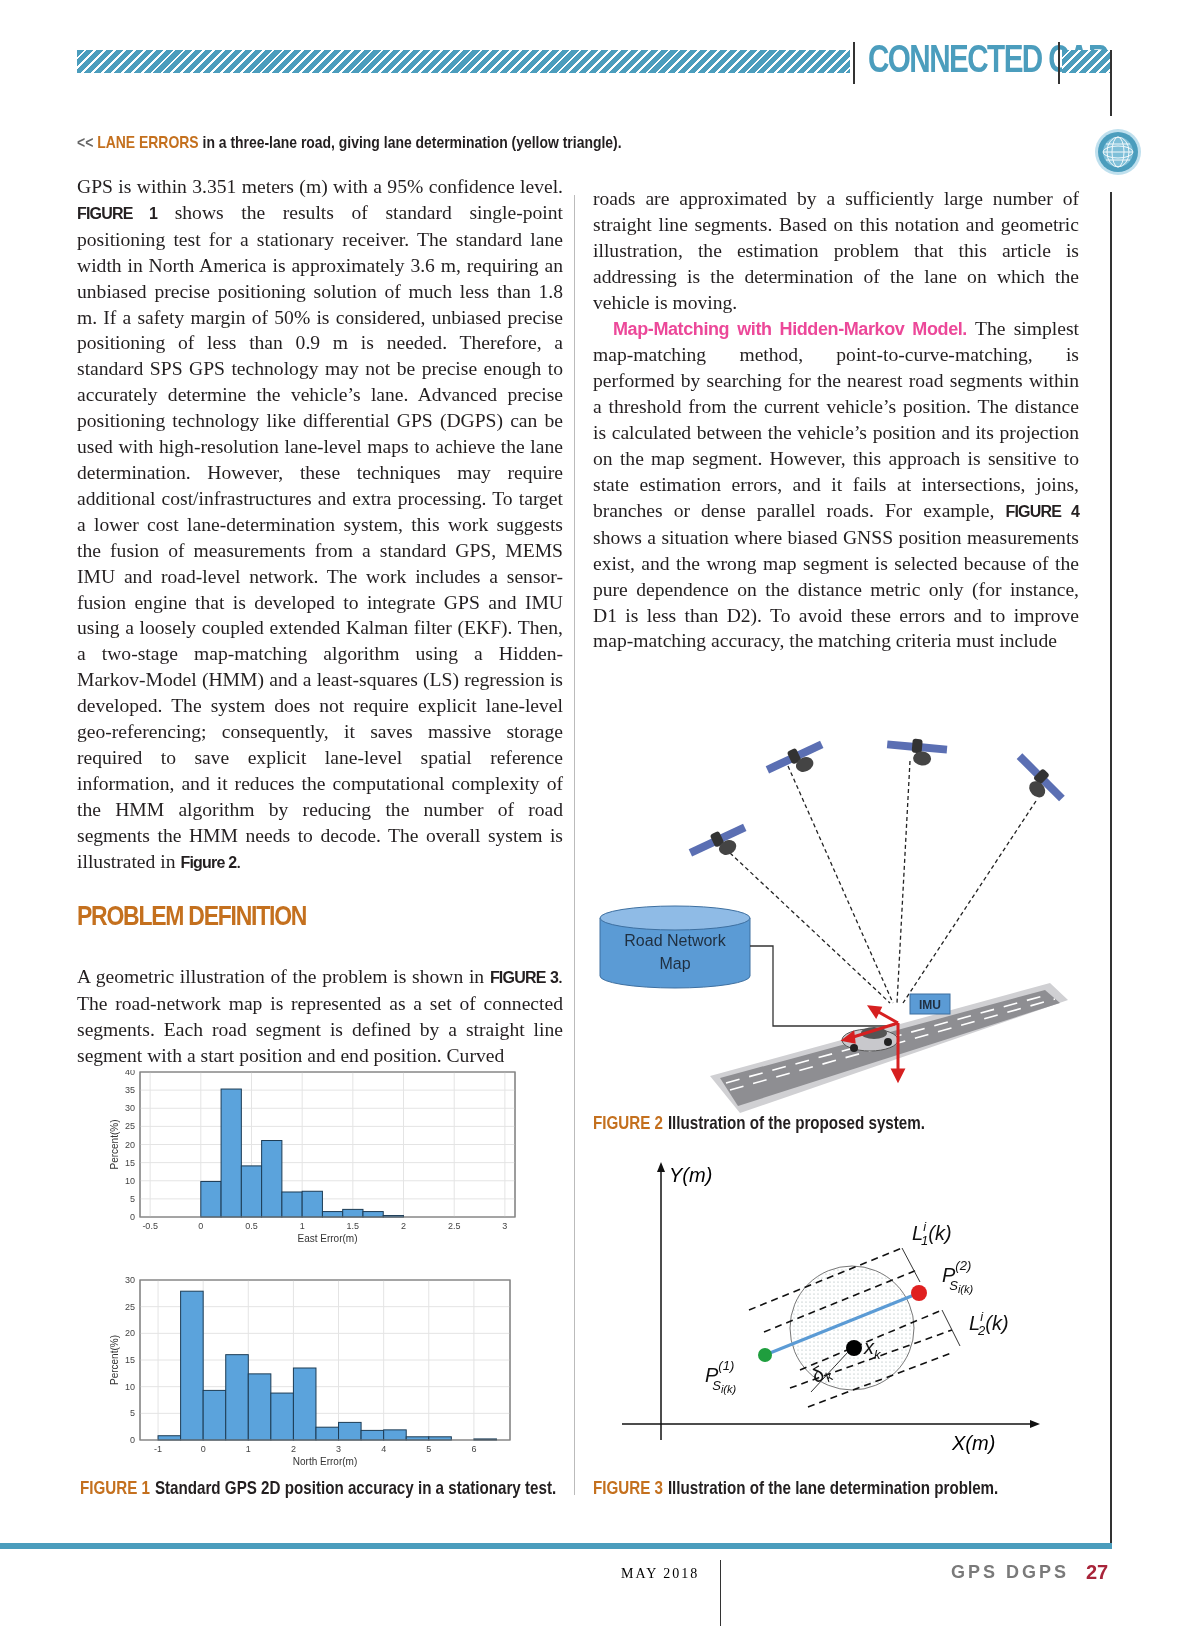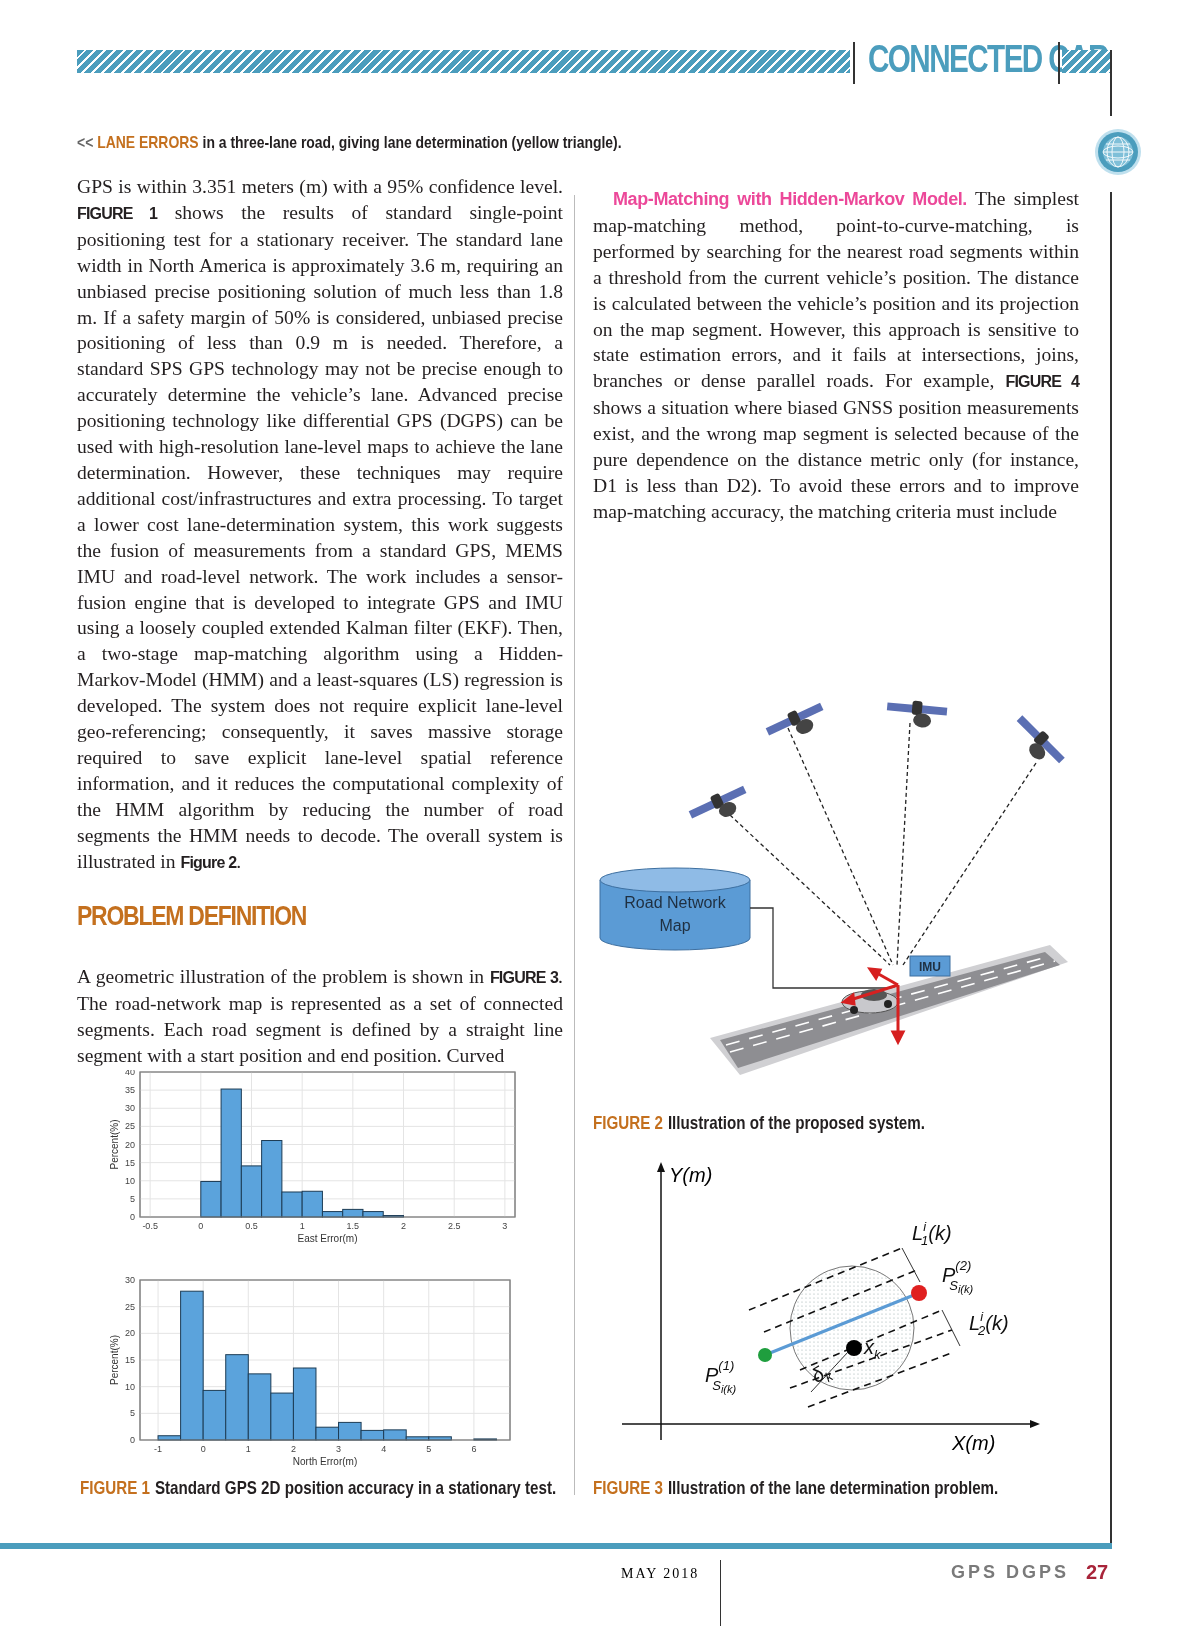--- a/index.html
+++ b/index.html
@@ -72,20 +72,21 @@
   <p><span>GPS is within 3.351 meters (m) with a 95% confidence level. </span><span class="fig-ref">FIGURE 1</span><span> shows the results of standard single-point positioning test for a stationary receiver. The standard lane width in North America is approximately 3.6 m, requiring an unbiased precise positioning solution of much less than 1.8 m. If a safety margin of 50% is considered, unbiased precise positioning of less than 0.9 m is needed. Therefore, a standard SPS GPS technology may not be precise enough to accurately determine the vehicle’s lane. Advanced precise positioning technology like differential GPS (DGPS) can be used with high-resolution lane-level maps to achieve the lane determination. However, these techniques may require additional cost/infrastructures and extra processing. To target a lower cost lane-determination system, this work suggests the fusion of measurements from a standard GPS, MEMS IMU and road-level network. The work includes a sensor-fusion engine that is developed to integrate GPS and IMU using a loosely coupled extended Kalman filter (EKF). Then, a two-stage map-matching algorithm using a Hidden-Markov-Model (HMM) and a least-squares (LS) regression is developed. The system does not require explicit lane-level geo-referencing; consequently, it saves massive storage required to save explicit lane-level spatial reference information, and it reduces the computational complexity of the HMM algorithm by reducing the number of road segments the HMM needs to decode. The overall system is illustrated in </span><span class="fig-ref">Figure 2</span><span>.</span></p>
 </div>
 
 <div class="abs section-head" style="left:77px;top:900px;">PROBLEM DEFINITION</div>
 
 <div class="abs col" style="left:77px;top:932px;width:486px;margin-top:32px;">
   <p><span>A geometric illustration of the problem is shown in </span><span class="fig-ref">FIGURE 3</span><span>. The road-network map is represented as a set of connected segments. Each road segment is defined by a straight line segment with a start position and end position. Curved</span></p>
 </div>
 
 <div class="abs col" style="left:593px;top:186px;width:486px;">
+  <p>roads are approximated by a sufficiently large number of straight line segments. Based on this notation and geometric illustration, the estimation problem that this article is addressing is the determination of the lane on which the vehicle is moving.</p>
   <p style="text-indent:20px;"><span class="subhead">Map-Matching with Hidden-Markov Model.</span><span> The simplest map-matching method, point-to-curve-matching, is performed by searching for the nearest road segments within a threshold from the current vehicle’s position. The distance is calculated between the vehicle’s position and its projection on the map segment. However, this approach is sensitive to state estimation errors, and it fails at intersections, joins, branches or dense parallel roads. For example, </span><span class="fig-ref">FIGURE 4</span><span> shows a situation where biased GNSS position measurements exist, and the wrong map segment is selected because of the pure dependence on the distance metric only (for instance, D1 is less than D2). To avoid these errors and to improve map-matching accuracy, the matching criteria must include</span></p>
 </div>
 
 <div class="abs" style="left:100px;top:1070px;width:430px;height:180px;">
   <svg id="chart-east" width="430" height="180">
       <rect x="40" y="2" width="375" height="145" fill="#fff" stroke="#888" stroke-width="1"></rect>
       <line x1="40" x2="415" y1="147" y2="147" stroke="#e4e4e4" stroke-width="1"></line>
       <text x="35" y="150" font-size="9" text-anchor="end" fill="#444">0</text>
       <line x1="40" x2="415" y1="128.875" y2="128.875" stroke="#e4e4e4" stroke-width="1"></line>
       <text x="35" y="131.875" font-size="9" text-anchor="end" fill="#444">5</text>
@@ -184,21 +185,21 @@
       <rect x="40" y="5" width="370" height="160" fill="none" stroke="#777" stroke-width="1"></rect>
       <text x="225" y="190" font-size="10" text-anchor="middle" fill="#333">North Error(m)</text>
       <text x="0" y="0" font-size="10" text-anchor="middle" fill="#333" transform="translate(18,85) rotate(-90)">Percent(%)</text>
     </svg>
 </div>
 
 <div class="abs fig-caption" style="left:80px;top:1477px;">
   <span class="lbl">FIGURE 1</span><span>Standard GPS 2D position accuracy in a stationary test.</span>
 </div>
 
-<div class="abs" style="left:590px;top:680px;width:500px;height:400px;">
+<div class="abs" style="left:590px;top:718px;width:500px;height:400px;">
   <svg width="500" height="400" viewBox="0 0 500 400">
 
     <g stroke="#222" stroke-width="1.3" stroke-dasharray="4 3" fill="none">
       <line x1="140" y1="135" x2="300" y2="285"></line>
       <line x1="198" y1="48" x2="303" y2="285"></line>
       <line x1="320" y1="43" x2="307" y2="285"></line>
       <line x1="446" y1="83" x2="313" y2="285"></line>
     </g>
 
     <g transform="translate(128,123) rotate(-25)">

